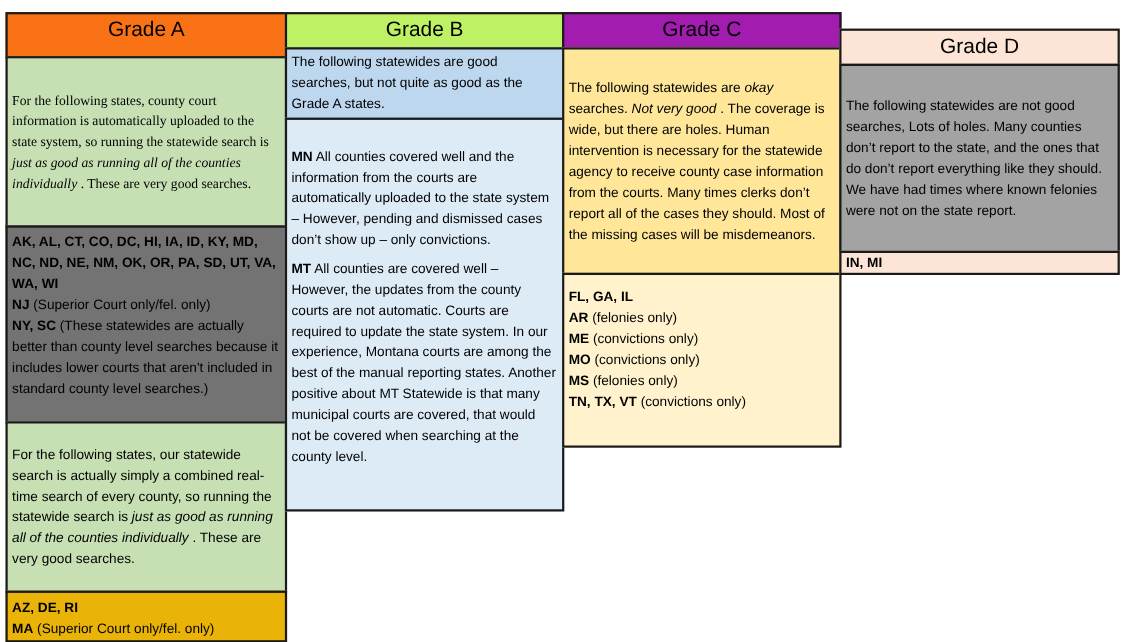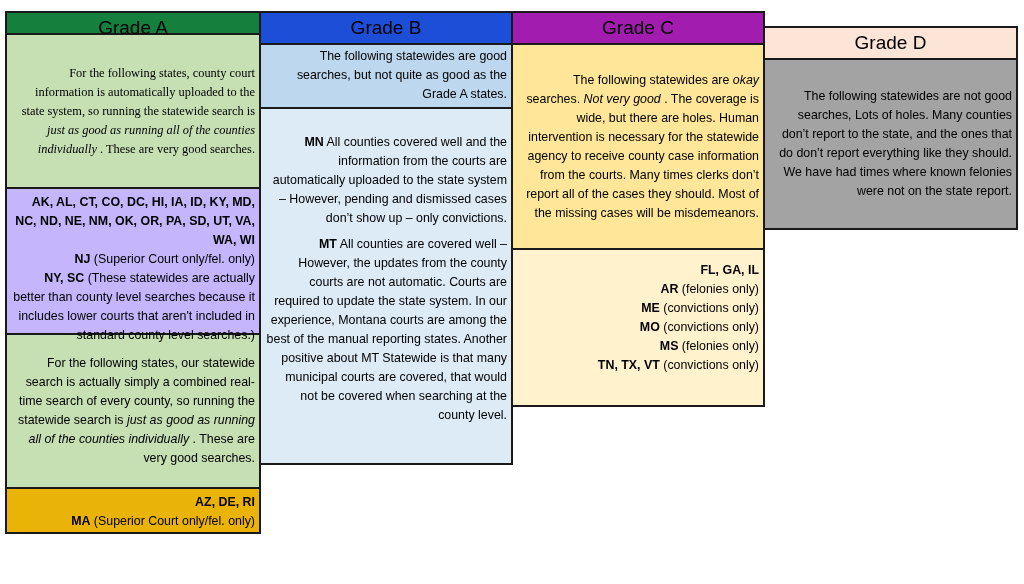--- a/index.html
+++ b/index.html
@@ -1,57 +1,57 @@
 <!DOCTYPE html>
 <html><head>
 <meta charset="utf-8">
 <style>
   html, body { margin: 0; padding: 0; background: #ffffff; }
   body { width: 1024px; height: 584px; position: relative; overflow: hidden;
          font-family: "Liberation Sans", "DejaVu Sans", sans-serif; color: #000; }
   .col { position: absolute; top: 11px; box-sizing: border-box; }
   .cell { box-sizing: border-box; border: 2px solid #1a1a1a; margin-top: -2px;
-          padding: 4px 4px 4px 4px; font-size: 12.4px; line-height: 19px; text-align: right; }
+          padding: 4px 4px 4px 4px; font-size: 12.4px; line-height: 19px; }
   .col .cell:first-child { margin-top: 0; }
   .hdr { text-align: center; font-size: 19px; line-height: 28px; padding: 1px 0; }
   .b { font-weight: bold; }
   .i { font-style: italic; }
   .line { display: block; }
   .vc { display: flex; flex-direction: column; justify-content: center; }
 </style>
 </head>
 <body>
 
 <div class="col" style="left:5px; width:256px;">
-  <div class="cell hdr" style="background:#15803d; height:24px;">
+  <div class="cell hdr" style="background:#f97316; height:42px;">
     <span>Grade A</span>
   </div>
   <div class="cell vc" style="background:#c6e0b4; height:156px;font-family:Liberation Serif, serif;">
     <div>
       <span>For the following states, county court information is automatically uploaded to the state system, so running the statewide search is </span><span class="i">just as good as running all of the counties individually</span><span> . These are very good searches.</span>
     </div>
   </div>
-  <div class="cell" style="background:#c4b5fd; height:148px;">
+  <div class="cell" style="background:#737373; height:180px;">
     <span class="line b">AK, AL, CT, CO, DC, HI, IA, ID, KY, MD, NC, ND, NE, NM, OK, OR, PA, SD, UT, VA, WA, WI</span>
     <span class="line"><span class="b">NJ</span><span> (Superior Court only/fel. only)</span></span>
     <span class="line"><span class="b">NY, SC</span><span> (These statewides are actually better than county level searches because it includes lower courts that aren't included in standard county level searches.)</span></span>
   </div>
   <div class="cell vc" style="background:#c6e0b4; height:156px;">
     <div>
       <span>For the following states, our statewide search is actually simply a combined real-time search of every county, so running the statewide search is </span><span class="i">just as good as running all of the counties individually</span><span> . These are very good searches.</span>
     </div>
   </div>
   <div class="cell" style="background:#eab308; height:47px;">
     <span class="line b">AZ, DE, RI</span>
     <span class="line"><span class="b">MA</span><span> (Superior Court only/fel. only)</span></span>
   </div>
 </div>
 
 <div class="col" style="left:259px; width:254px;">
-  <div class="cell hdr" style="background:#1d4ed8; height:34px;">
+  <div class="cell hdr" style="background:#bef264; height:34px;">
     <span>Grade B</span>
   </div>
   <div class="cell" style="background:#bdd7ee; height:66px; padding-top:2px;">
     <span>The following statewides are good searches, but not quite as good as the Grade A states.</span>
   </div>
   <div class="cell" style="background:#ddebf7; height:358px; padding-top:24px;">
     <span class="line"><span class="b">MN</span><span> All counties covered well and the information from the courts are automatically uploaded to the state system – However, pending and dismissed cases don’t show up – only convictions.</span></span>
     <span class="line" style="margin-top:7px;"><span class="b">MT</span><span> All counties are covered well – However, the updates from the county courts are not automatic.  Courts are required to update the state system.  In our experience, Montana courts are among the best of the manual reporting states.  Another positive about MT Statewide is that many municipal courts are covered, that would not be covered when searching at the county level.</span></span>
   </div>
 </div>
@@ -75,13 +75,16 @@
   </div>
 </div>
 
 <div class="col" style="left:763px; width:255px;margin-top:15px;">
   <div class="cell hdr" style="background:#fce4d6; height:34px;">
     <span>Grade D</span>
   </div>
   <div class="cell vc" style="background:#a3a3a3; height:172px;">
     <span>The following statewides are not good searches,  Lots of holes.  Many counties don’t report to the state, and the ones that do don’t report everything like they should.  We have had times where known felonies were not on the state report.</span>
   </div>
+  <div class="cell" style="background:#fce4d6; height:22px; padding-top:0; padding-bottom:0; line-height:18px;">
+    <span class="b">IN, MI</span>
+  </div>
 </div>
 
 </body></html>

